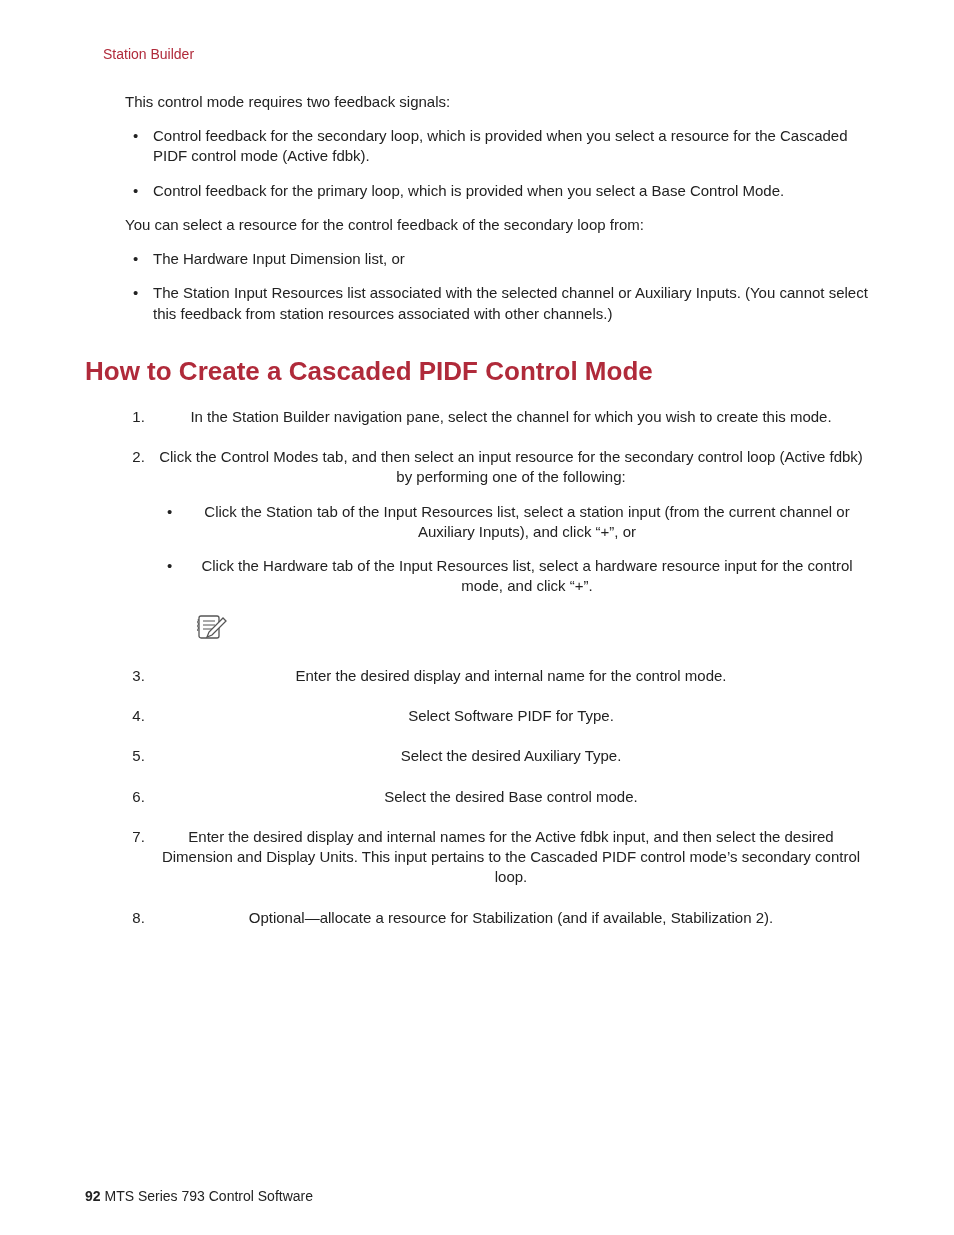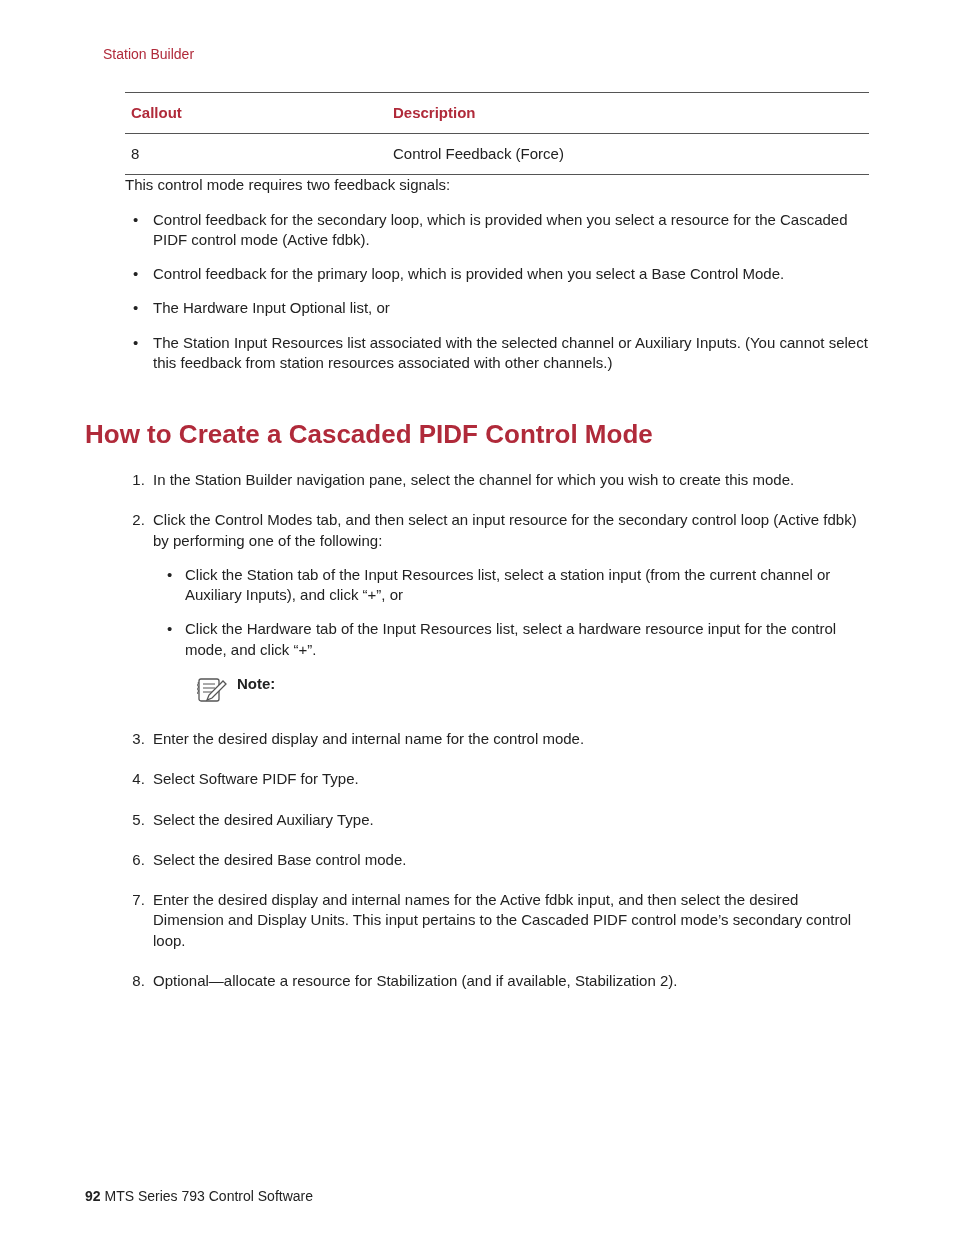--- a/index.html
+++ b/index.html
@@ -62,26 +62,27 @@
   ul.bul > li::before {
     content: "•";
     position: absolute;
     left: 8px;
     top: 0;
   }
   h2.section-title {
     color: #b02a3a;
     font-size: 26px;
     font-weight: bold;
-    margin: 44px 0 18px 0;
+    margin: 30px 0 18px 0;
   }
   ol.steps {
     list-style: decimal;
     padding-left: 24px;
     margin: 0;
+    text-align: center;
   }
   ol.steps > li {
     padding-left: 4px;
     margin-bottom: 20px;
   }
   ol.steps ul.bul { margin-top: 14px; margin-bottom: 0; }
   ol.steps ul.bul > li { padding-left: 32px; }
   ol.steps ul.bul > li::before { left: 14px; }
   .note-block {
     margin-top: 10px;
@@ -107,43 +108,30 @@
   }
   .footer .pg { font-weight: bold; }
 </style>
 </head>
 <body>
 
 <div class="page">
 
   <div class="breadcrumb">Station Builder</div>
 
-  <table class="cd">
-    <thead>
-      <tr>
-        <th class="c1">Callout</th>
-        <th>Description</th>
-      </tr>
-    </thead>
-    <tbody>
-      <tr>
-        <td class="c1">8</td>
-        <td>Control Feedback (Force)</td>
-      </tr>
-    </tbody>
-  </table>
 
   <div class="body">
     <p>This control mode requires two feedback signals:</p>
     <ul class="bul">
       <li>Control feedback for the secondary loop, which is provided when you select a resource for the Cascaded PIDF control mode (Active fdbk).</li>
       <li>Control feedback for the primary loop, which is provided when you select a Base Control Mode.</li>
     </ul>
+    <p>You can select a resource for the control feedback of the secondary loop from:</p>
     <ul class="bul">
-      <li>The Hardware Input Optional list, or</li>
+      <li>The Hardware Input Dimension list, or</li>
       <li>The Station Input Resources list associated with the selected channel or Auxiliary Inputs. (You cannot select this feedback from station resources associated with other channels.)</li>
     </ul>
   </div>
 
   <h2 class="section-title">How to Create a Cascaded PIDF Control Mode</h2>
 
   <div class="body">
 
     <ol class="steps">
       <li><span>In the Station Builder navigation pane, select the channel for which you wish to create this mode.</span></li>
@@ -158,21 +146,20 @@
             <svg width="30" height="28" viewBox="0 0 30 28">
               <rect x="2" y="3" width="20" height="22" rx="2" fill="#fff" stroke="#555" stroke-width="1.3"></rect>
               <line x1="6" y1="8" x2="18" y2="8" stroke="#555" stroke-width="1"></line>
               <line x1="6" y1="12" x2="18" y2="12" stroke="#555" stroke-width="1"></line>
               <line x1="6" y1="16" x2="18" y2="16" stroke="#555" stroke-width="1"></line>
               <path d="M1 6 q1 1 0 2 q-1 1 0 2 q1 1 0 2 q-1 1 0 2 q1 1 0 2 q-1 1 0 2" fill="none" stroke="#555" stroke-width="1"></path>
               <path d="M26 5 L12 19 L10 24 L15 22 L29 8 Z" fill="#fff" stroke="#555" stroke-width="1.3"></path>
             </svg>
           </span>
           <span class="note-text">
-            <span class="note-head">Note:</span>
           </span>
         </div>
       </li>
       <li><span>Enter the desired display and internal name for the control mode.</span></li>
       <li><span>Select Software PIDF for Type.</span></li>
       <li><span>Select the desired Auxiliary Type.</span></li>
       <li><span>Select the desired Base control mode.</span></li>
       <li><span>Enter the desired display and internal names for the Active fdbk input, and then select the desired Dimension and Display Units. This input pertains to the Cascaded PIDF control mode’s secondary control loop.</span></li>
       <li><span>Optional—allocate a resource for Stabilization (and if available, Stabilization 2).</span></li>
     </ol>

